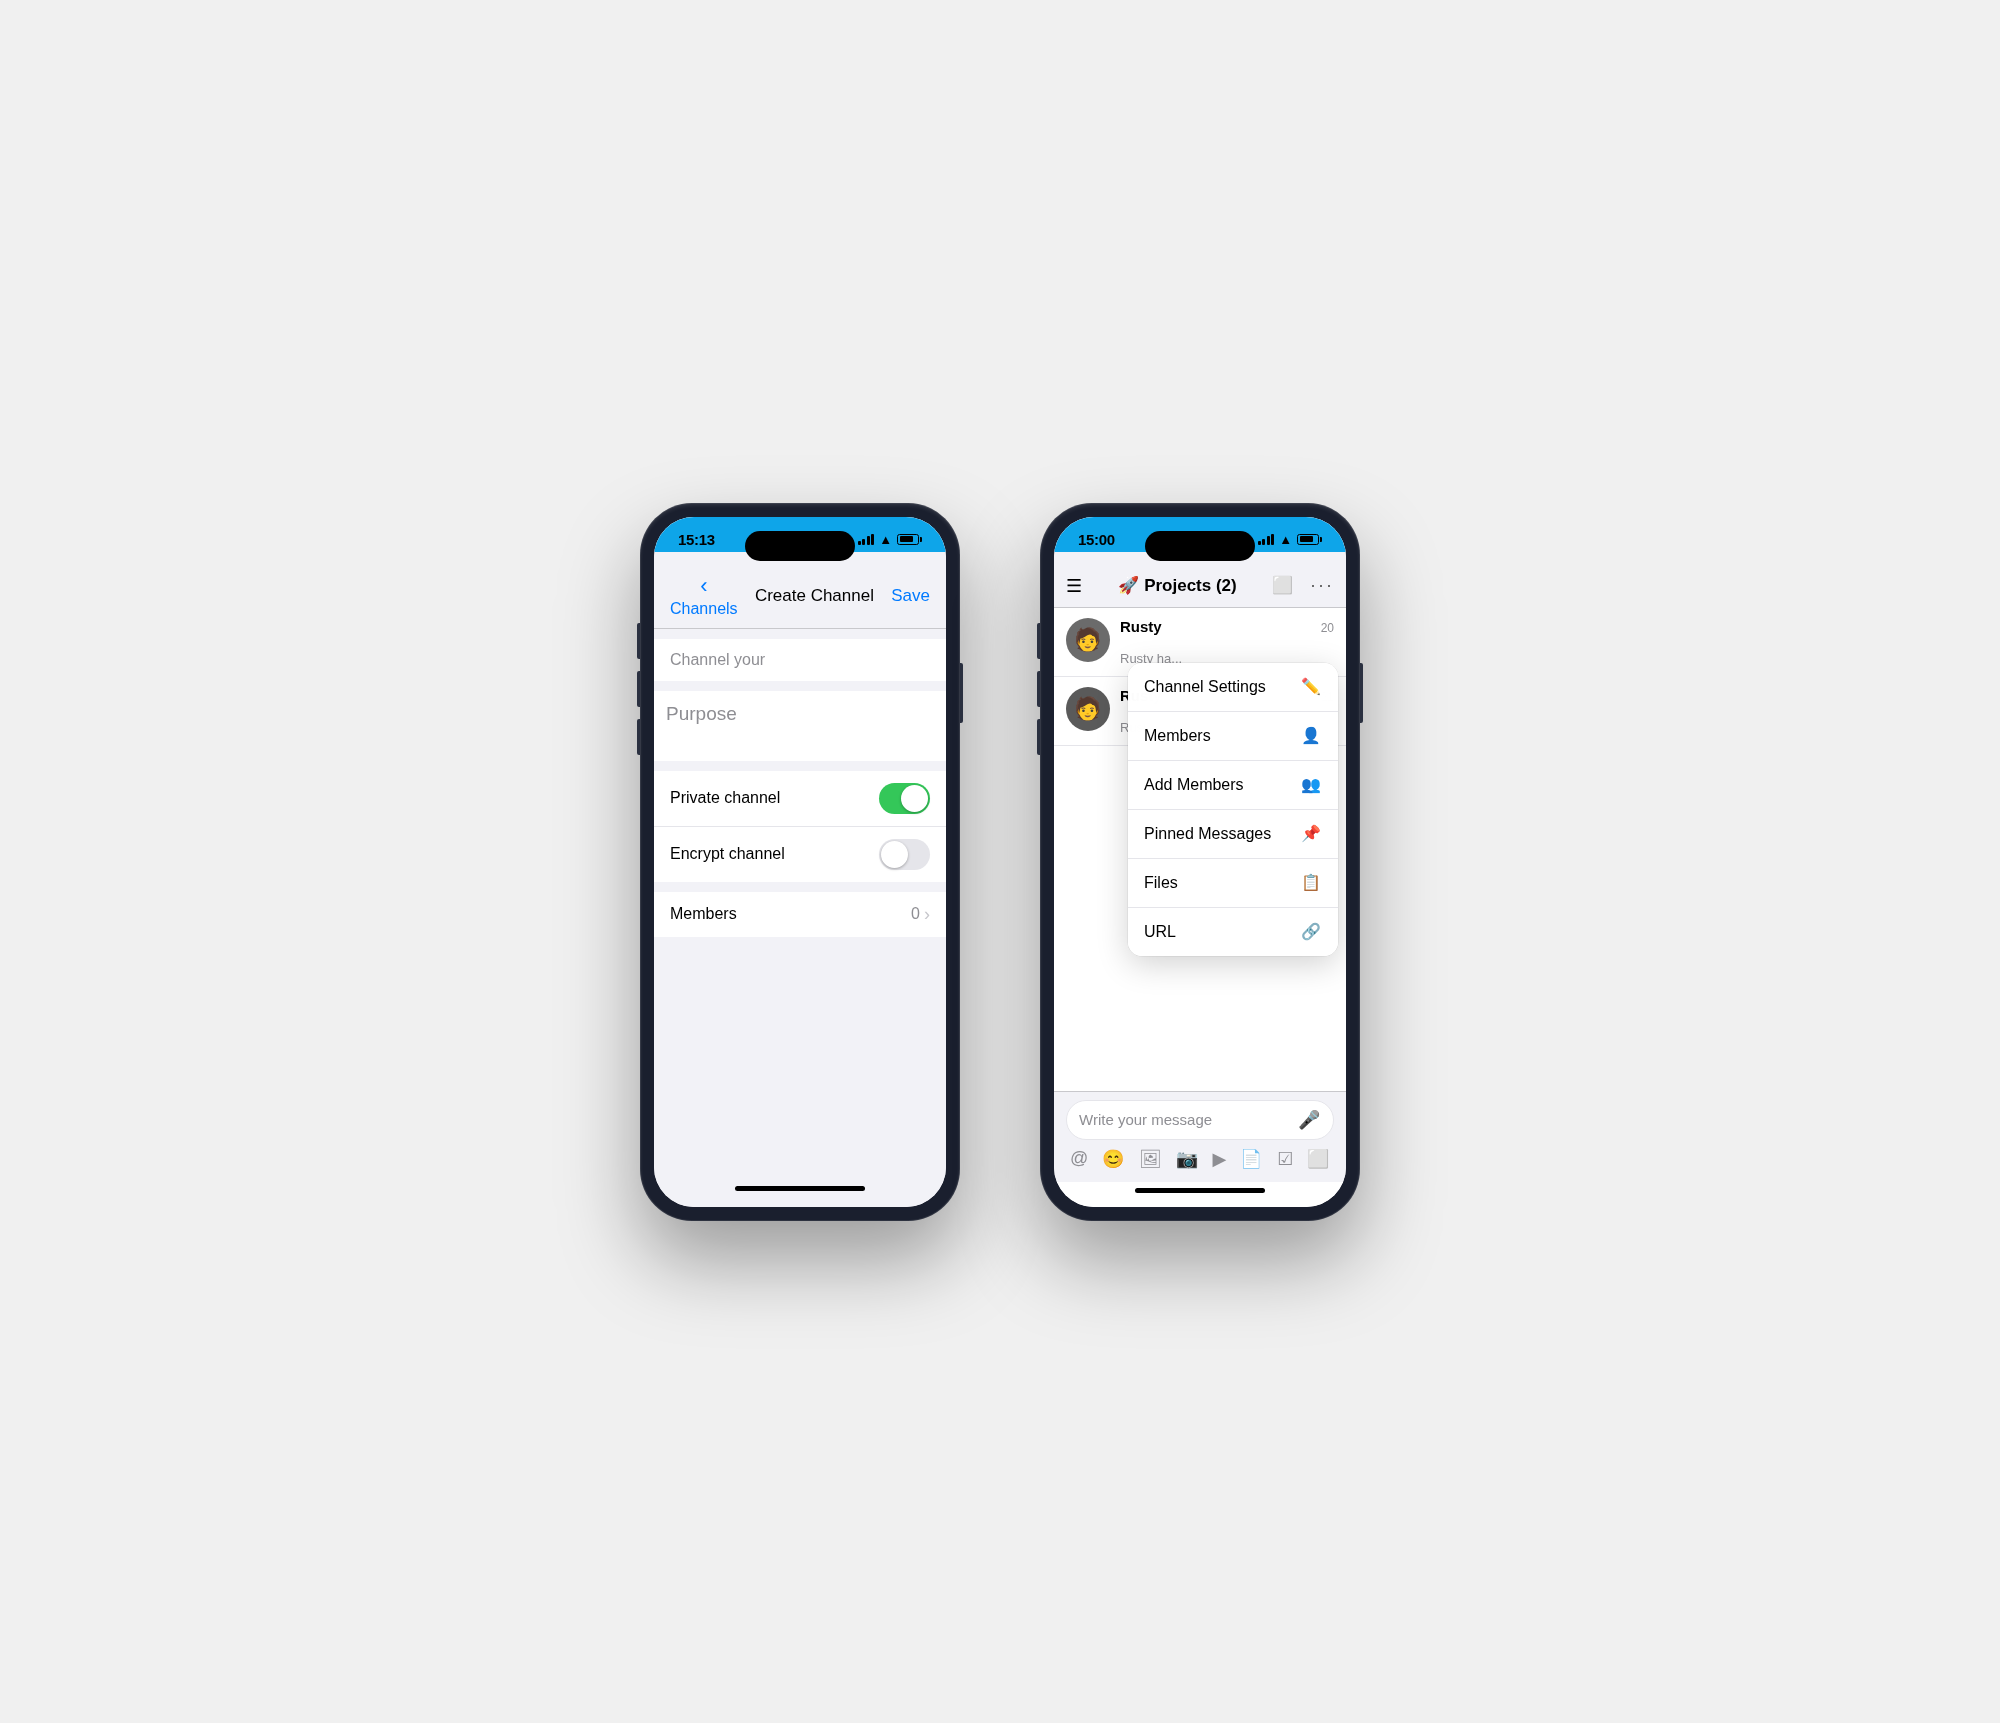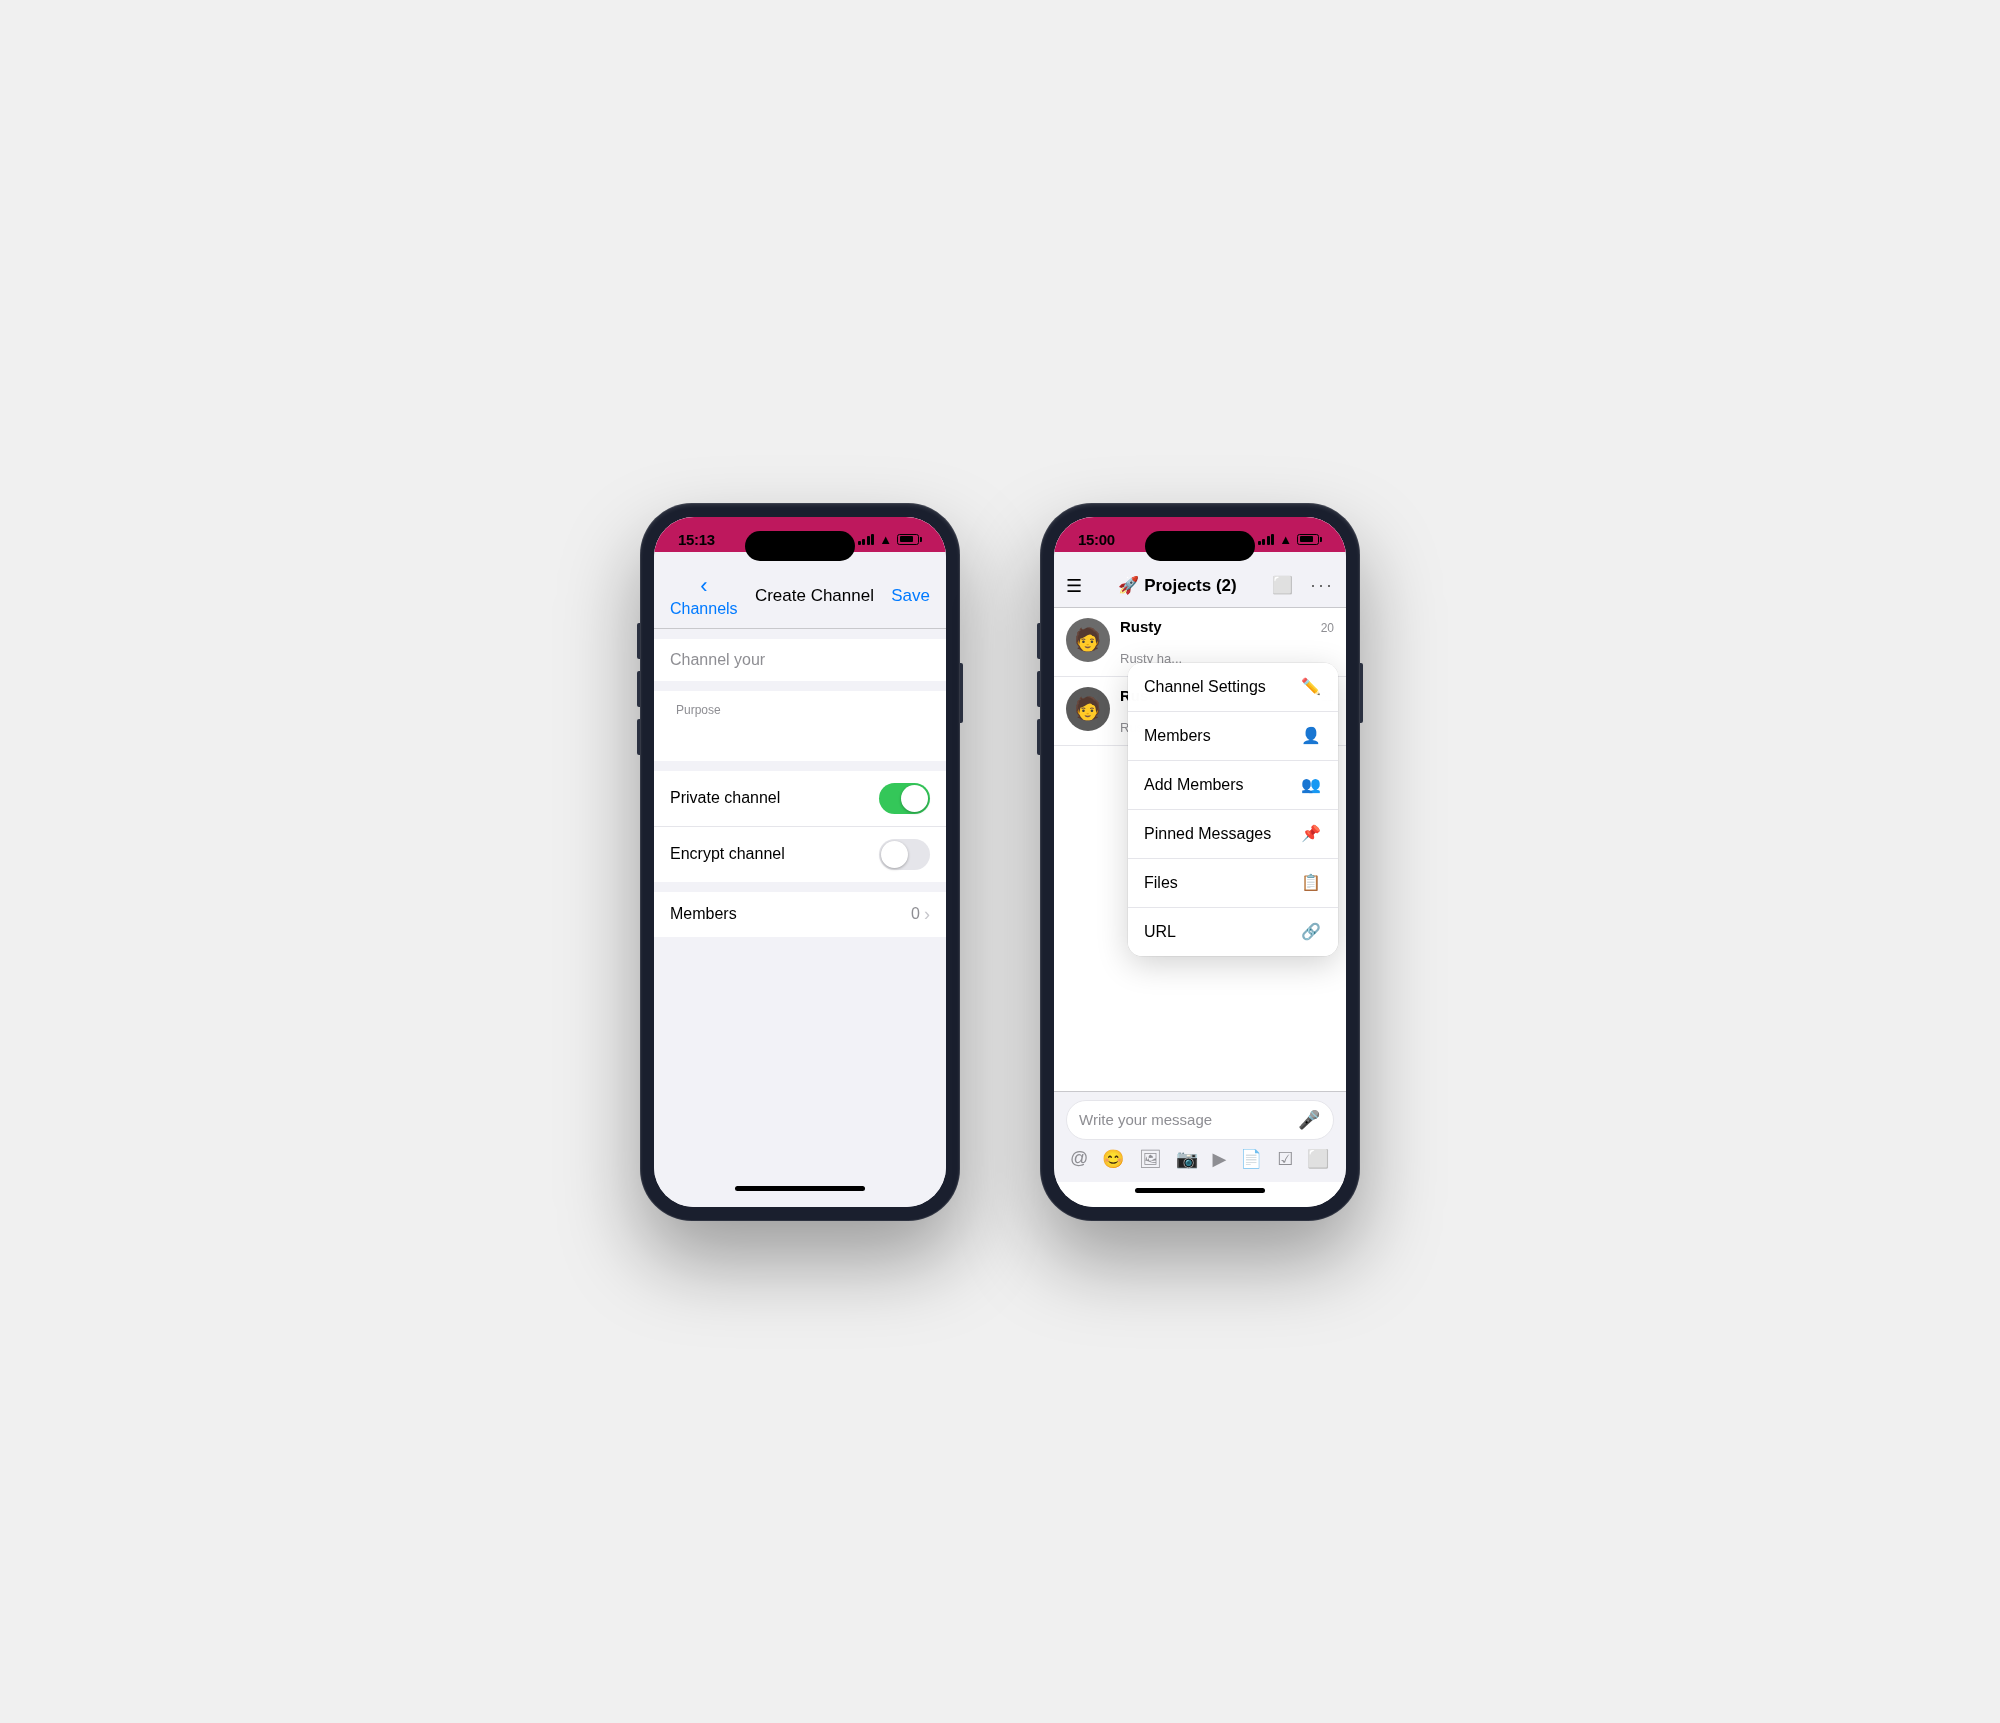--- a/index.html
+++ b/index.html
@@ -56,21 +56,21 @@
       background: #f2f2f7;
       border-radius: 40px;
       overflow: hidden;
       height: 690px;
       display: flex;
       flex-direction: column;
     }
 
     
     .status-bar {
-      background: #be185d;
+      background: #0ea5e9;
       display: flex;
       justify-content: space-between;
       align-items: center;
       padding: 14px 24px 4px;
       font-size: 12px;
       font-weight: 600;
     }
     .status-time { font-size: 15px; font-weight: 700; letter-spacing: -0.3px; }
     .status-icons { display: flex; align-items: center; gap: 5px; }
     .dynamic-island {
@@ -125,22 +125,22 @@
     }
     .form-input {
       padding: 12px 16px;
       font-size: 16px;
       color: #8e8e93;
       border-bottom: 0.5px solid #e5e5ea;
       background: #fff;
     }
     .form-input:last-child { border-bottom: none; }
     .form-textarea {
-      padding: 12px 22px;
-      font-size: 12px;
+      padding: 12px 12px;
+      font-size: 19px;
       color: #8e8e93;
       background: #fff;
       min-height: 70px;
     }
 
     .toggle-group {
       background: #fff;
       margin-top: 10px;
     }
     .toggle-row {

